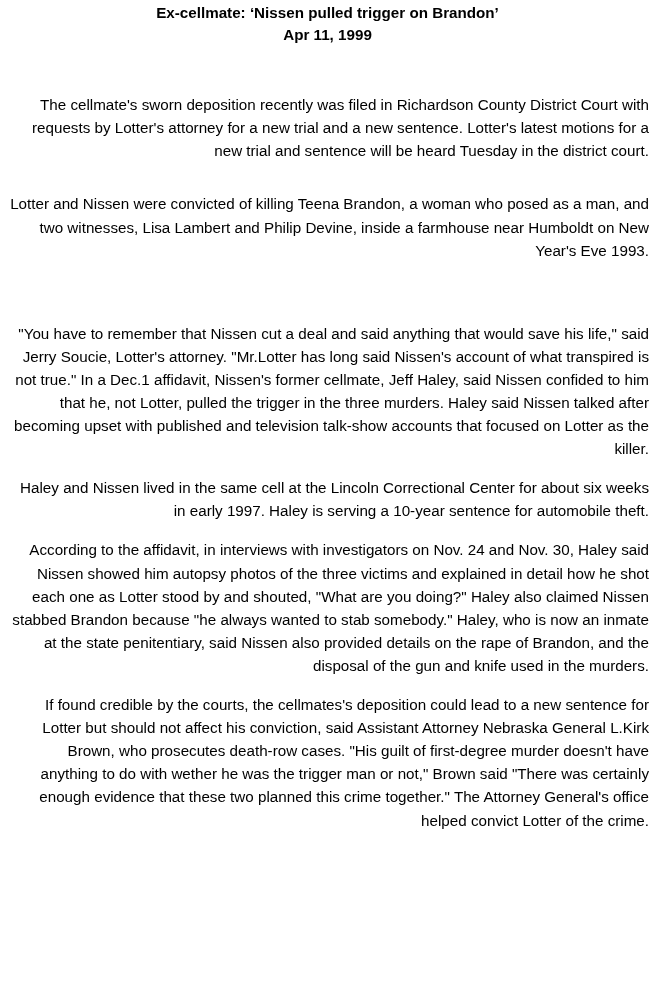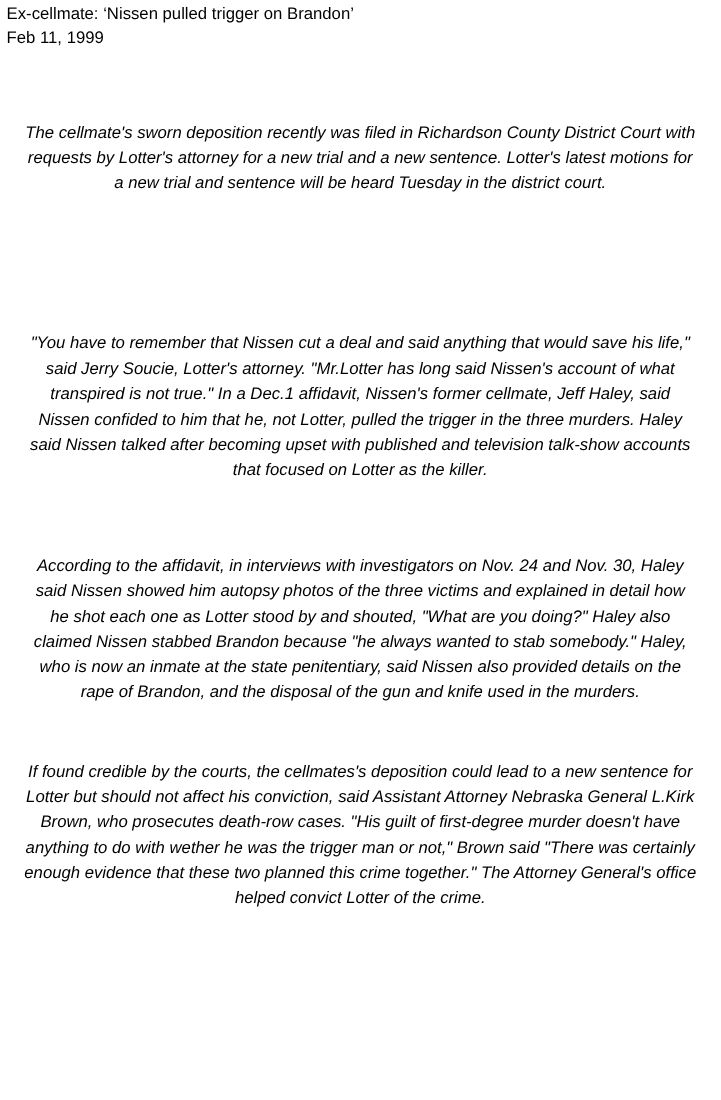--- a/index.html
+++ b/index.html
@@ -13,21 +13,22 @@
     font-family: "Liberation Sans", sans-serif;
     color: #000000;
     overflow: hidden;
   }
   .page {
     box-sizing: border-box;
     width: 655px;
     padding: 0 6px;
   }
   .headline-block {
-    font-weight: normal;
+    text-align: center;
+    font-weight: bold;
     font-size: 15.2px;
     line-height: 1.42;
     padding-top: 2px;
   }
   .headline-block .line {
     display: block;
   }
   .headline-title {
     margin-bottom: 0;
   }
@@ -37,52 +38,53 @@
   .lede {
     display: block;
     margin-top: 0;
   }
   .spacer-after-head {
     height: 48px;
   }
   .body-para {
     font-size: 15.2px;
     line-height: 1.52;
-    text-align: center;
-    margin: 16px;
-    font-style: italic;
+    text-align: right;
+    margin: 0;
   }
   .gap-lg { height: 30px; }
   .gap-md { height: 20px; }
   .gap-sm { height: 16px; }
 </style>
 </head>
 <body>
 
 <div class="page">
 
   <div class="headline-block">
     <span class="line headline-title">Ex-cellmate: ‘Nissen pulled trigger on Brandon’</span>
-    <span class="line headline-date">Feb 11, 1999</span>
+    <span class="line headline-date">Apr 11, 1999</span>
   </div>
 
   <div class="spacer-after-head"></div>
 
   <p class="body-para">The cellmate's sworn deposition recently was filed in Richardson County District Court with requests by Lotter's attorney for a new trial and a new sentence. Lotter's latest motions for a new trial and sentence will be heard Tuesday in the district court.</p>
   <div class="gap-lg"></div>
 
+  <p class="body-para">Lotter and Nissen were convicted of killing Teena Brandon, a woman who posed as a man, and two witnesses, Lisa Lambert and Philip Devine, inside a farmhouse near Humboldt on New Year's Eve 1993.</p>
   <div class="gap-md"></div>
 
   <div class="gap-md"></div>
 
   <div class="gap-md"></div>
 
   <p class="body-para">"You have to remember that Nissen cut a deal and said anything that would save his life," said Jerry Soucie, Lotter's attorney. "Mr.Lotter has long said Nissen's account of what transpired is not true." In a Dec.1 affidavit, Nissen's former cellmate, Jeff Haley, said Nissen confided to him that he, not Lotter, pulled the trigger in the three murders. Haley said Nissen talked after becoming upset with published and television talk-show accounts that focused on Lotter as the killer.</p>
   <div class="gap-sm"></div>
 
+  <p class="body-para">Haley and Nissen lived in the same cell at the Lincoln Correctional Center for about six weeks in early 1997. Haley is serving a 10-year sentence for automobile theft.</p>
   <div class="gap-sm"></div>
 
   <p class="body-para">According to the affidavit, in interviews with investigators on Nov. 24 and Nov. 30, Haley said Nissen showed him autopsy photos of the three victims and explained in detail how he shot each one as Lotter stood by and shouted, "What are you doing?" Haley also claimed Nissen stabbed Brandon because "he always wanted to stab somebody." Haley, who is now an inmate at the state penitentiary, said Nissen also provided details on the rape of Brandon, and the disposal of the gun and knife used in the murders.</p>
   <div class="gap-sm"></div>
 
   <p class="body-para">If found credible by the courts, the cellmates's deposition could lead to a new sentence for Lotter but should not affect his conviction, said Assistant Attorney Nebraska General L.Kirk Brown, who prosecutes death-row cases. "His guilt of first-degree murder doesn't have anything to do with wether he was the trigger man or not," Brown said "There was certainly enough evidence that these two planned this crime together." The Attorney General's office helped convict Lotter of the crime.</p>
 
 </div>
 
 </body></html>

